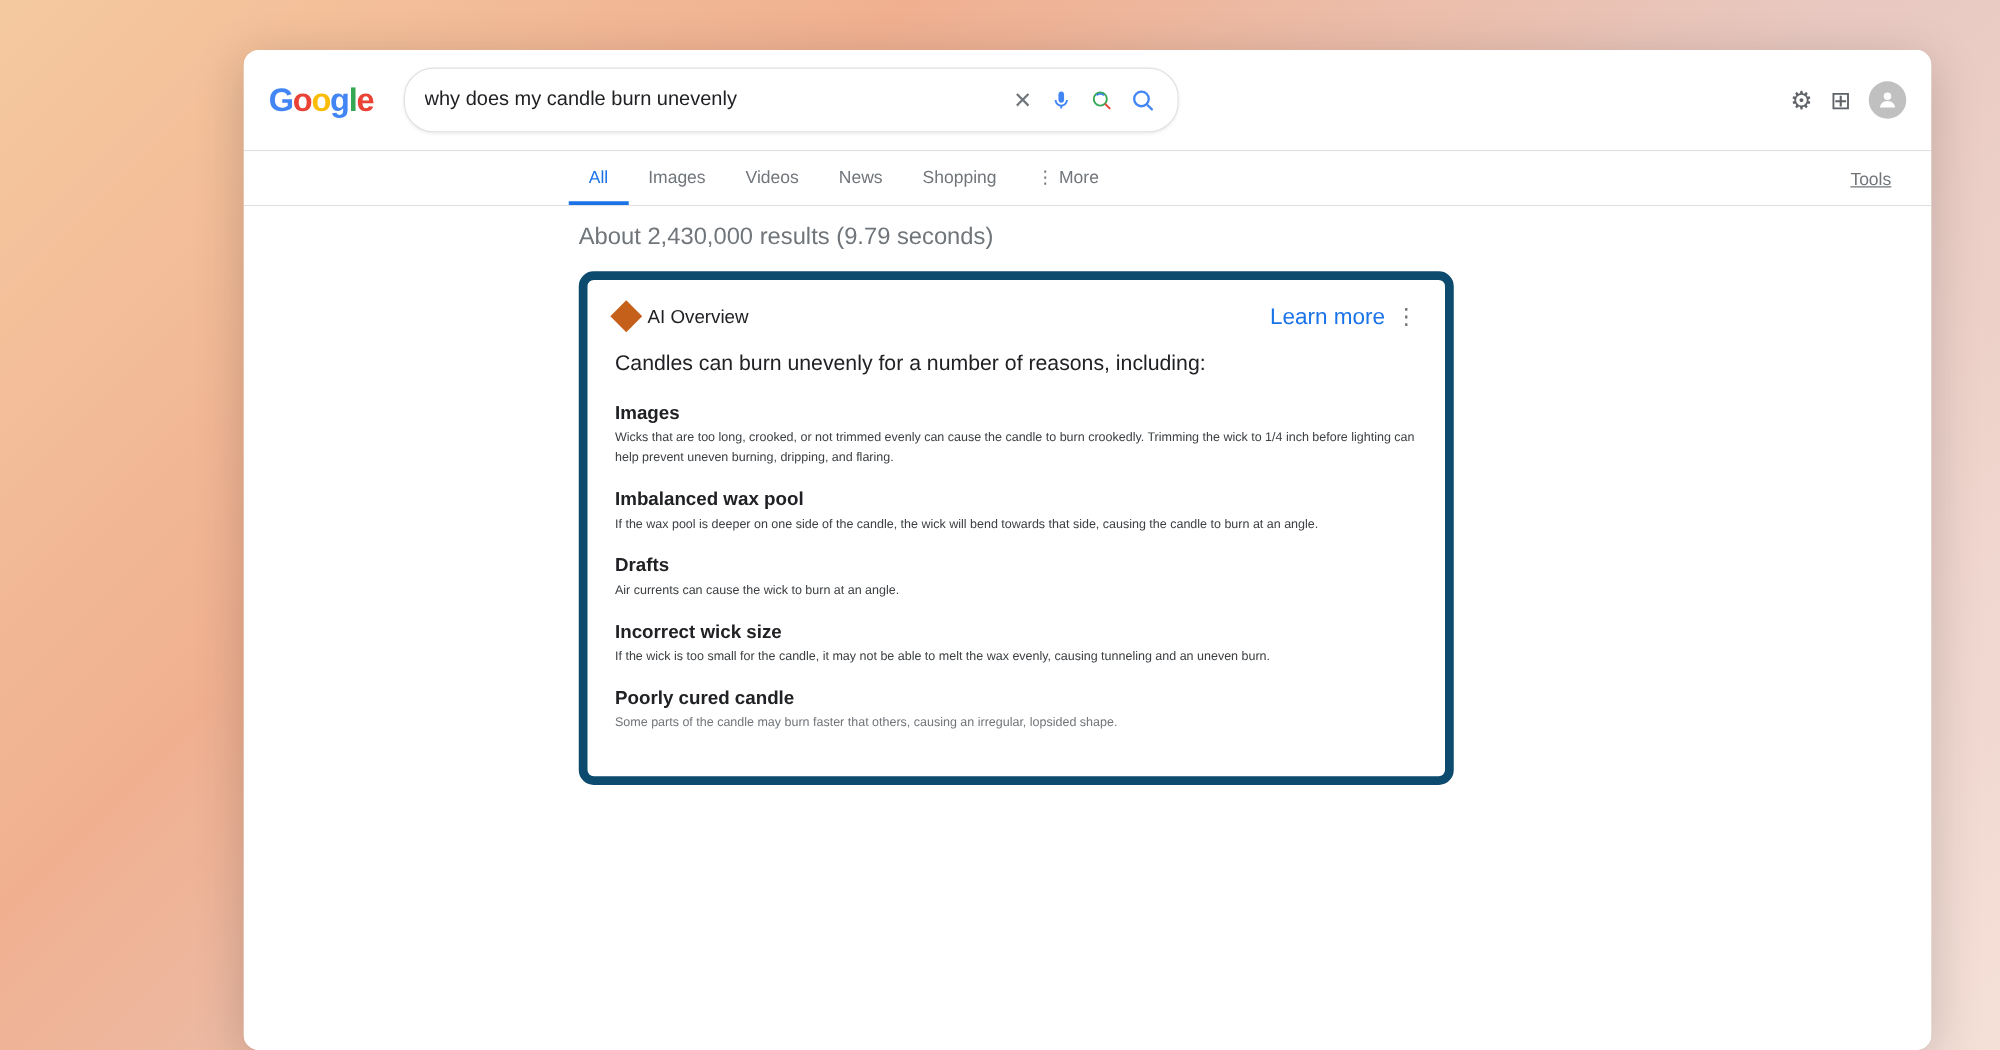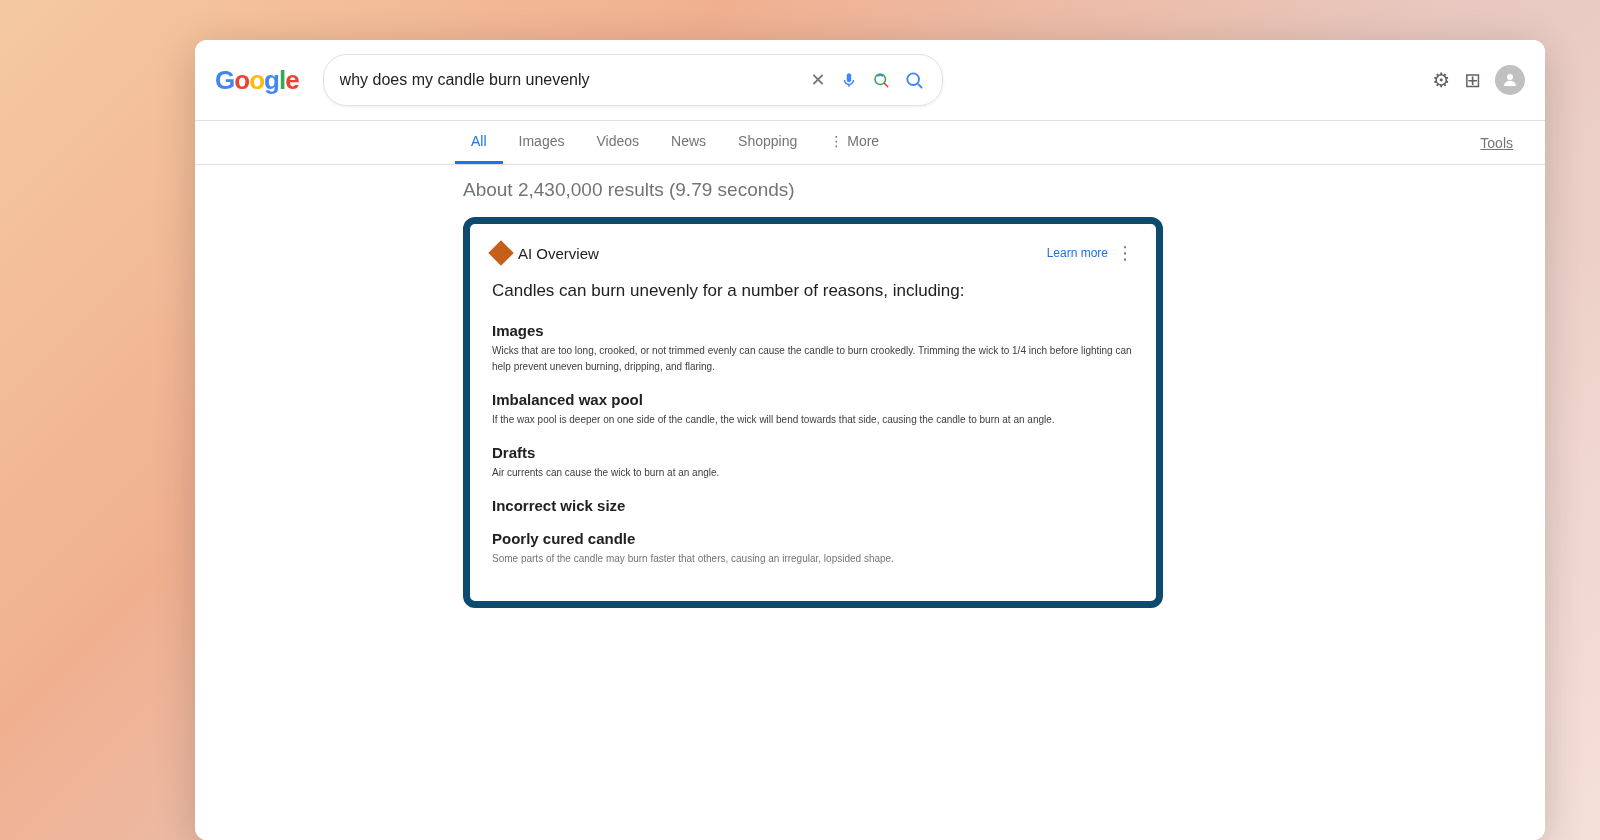--- a/index.html
+++ b/index.html
@@ -196,21 +196,21 @@
       font-size: 15px;
       color: #202124;
       font-weight: 500;
     }
     .ai-header-right {
       display: flex;
       align-items: center;
       gap: 8px;
     }
     .learn-more-link {
-      font-size: 12px;
+      font-size: 18px;
       color: #1a73e8;
       cursor: pointer;
       text-decoration: none;
     }
     .three-dots {
       color: #70757a;
       font-size: 18px;
       cursor: pointer;
     }
 
@@ -339,20 +339,21 @@
         <div class="ai-section-text">If the wax pool is deeper on one side of the candle, the wick will bend towards that side, causing the candle to burn at an angle.</div>
       </div>
 
       <div class="ai-section">
         <div class="ai-section-title">Drafts</div>
         <div class="ai-section-text">Air currents can cause the wick to burn at an angle.</div>
       </div>
 
       <div class="ai-section">
         <div class="ai-section-title">Incorrect wick size</div>
+        <div class="ai-section-text">If the wick is too small for the candle, it may not be able to melt the wax evenly, causing tunneling and an uneven burn.</div>
       </div>
 
       <div class="ai-section">
         <div class="ai-section-title">Poorly cured candle</div>
         <div class="ai-section-text faded">Some parts of the candle may burn faster that others, causing an irregular, lopsided shape.</div>
       </div>
 
     </div>
   </div>
 </div>

